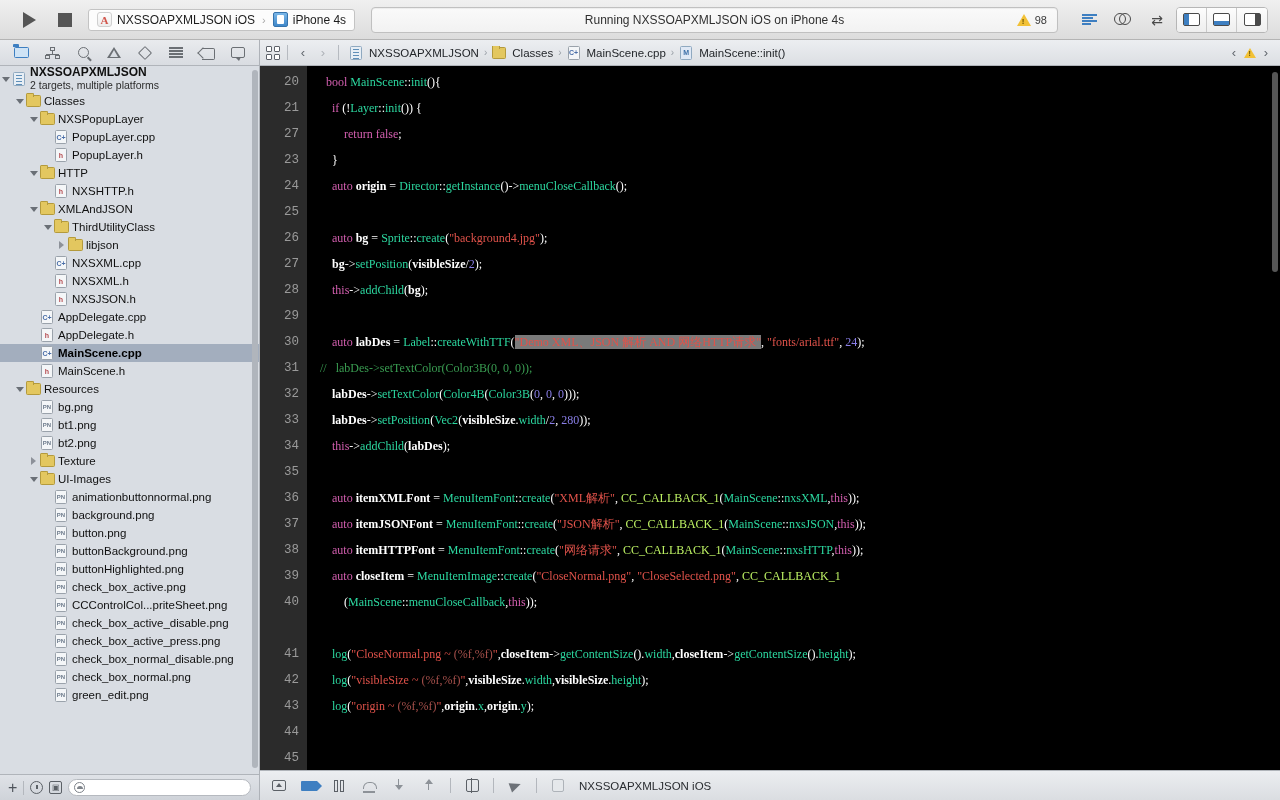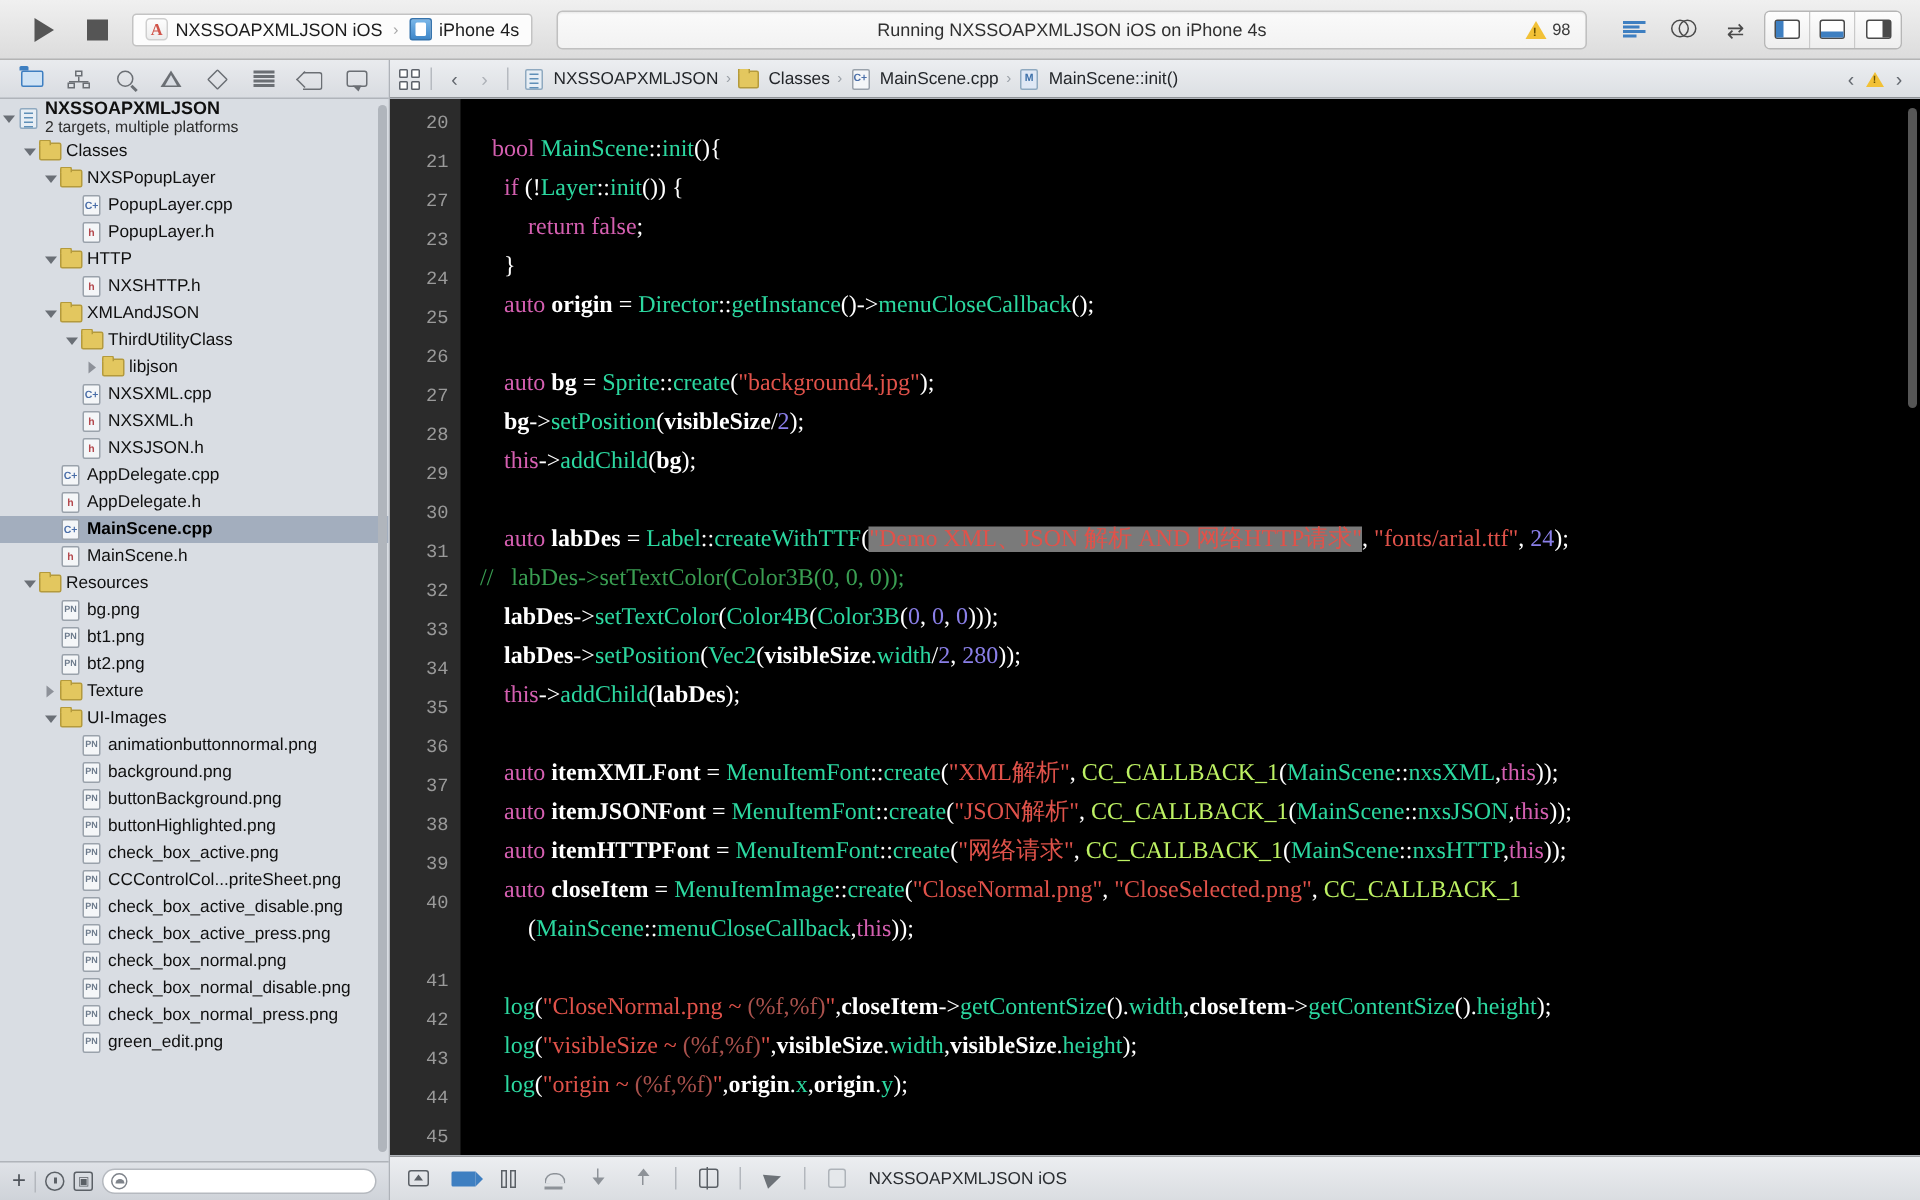--- a/index.html
+++ b/index.html
@@ -193,22 +193,22 @@
   .jb-warn-tri::after{content:"!";position:absolute;left:-1.5px;top:2px;font-size:7px;color:#6b5200;font-weight:bold;}
 
   .code-area { flex:1; position:relative; background:#000; overflow:hidden; display:flex; }
   .gutter {
     width:48px; flex:0 0 48px; background:#2b2b2b; color:#9a9a9a;
     font-family:"Liberation Mono", monospace; font-size:12.5px; text-align:right;
     padding-top:3px; user-select:none; border-right:1px solid #000;
   }
   .gut-line { height:26px; line-height:26px; padding-right:8px; }
   .code-body {
-    flex:1; padding-top:21px; overflow:hidden; position:relative;
-    font-family:"Liberation Serif", serif; font-size:16px; color:#ffffff;
+    flex:1; padding-top:3px; overflow:hidden; position:relative;
+    font-family:"Liberation Serif", serif; font-size:12px; color:#ffffff;
   }
   .code-line { height:26px; line-height:26px; white-space:pre; padding-left:12px; }
   .sel { background:#7a7a7a; }
 
   .kw   { color:#d45fb0; }          
   .cls  { color:#2cd8a0; }          
   .fn   { color:#2cd8a0; }          
   .var  { color:#ffffff; font-weight:bold; }
   .str  { color:#e0524a; }          
   .strf { color:#a8514c; }          
@@ -576,20 +576,28 @@
                   <span class="ic-png">PN</span>
                 </span>
                 <span class="tr-label">background.png</span>
               </div>
               <div class="tree-row">
                 <span style="width:42px;flex:0 0 42px"></span>
                 <span class="tw"></span>
                 <span class="tr-icon">
                   <span class="ic-png">PN</span>
                 </span>
+                <span class="tr-label">button.png</span>
+              </div>
+              <div class="tree-row">
+                <span style="width:42px;flex:0 0 42px"></span>
+                <span class="tw"></span>
+                <span class="tr-icon">
+                  <span class="ic-png">PN</span>
+                </span>
                 <span class="tr-label">buttonBackground.png</span>
               </div>
               <div class="tree-row">
                 <span style="width:42px;flex:0 0 42px"></span>
                 <span class="tw"></span>
                 <span class="tr-icon">
                   <span class="ic-png">PN</span>
                 </span>
                 <span class="tr-label">buttonHighlighted.png</span>
               </div>
@@ -624,37 +632,29 @@
                   <span class="ic-png">PN</span>
                 </span>
                 <span class="tr-label">check_box_active_press.png</span>
               </div>
               <div class="tree-row">
                 <span style="width:42px;flex:0 0 42px"></span>
                 <span class="tw"></span>
                 <span class="tr-icon">
                   <span class="ic-png">PN</span>
                 </span>
+                <span class="tr-label">check_box_normal_disable.png</span>
+              </div>
+              <div class="tree-row">
+                <span style="width:42px;flex:0 0 42px"></span>
+                <span class="tw"></span>
+                <span class="tr-icon">
+                  <span class="ic-png">PN</span>
+                </span>
                 <span class="tr-label">check_box_normal.png</span>
-              </div>
-              <div class="tree-row">
-                <span style="width:42px;flex:0 0 42px"></span>
-                <span class="tw"></span>
-                <span class="tr-icon">
-                  <span class="ic-png">PN</span>
-                </span>
-                <span class="tr-label">check_box_normal_disable.png</span>
-              </div>
-              <div class="tree-row">
-                <span style="width:42px;flex:0 0 42px"></span>
-                <span class="tw"></span>
-                <span class="tr-icon">
-                  <span class="ic-png">PN</span>
-                </span>
-                <span class="tr-label">check_box_normal_press.png</span>
               </div>
               <div class="tree-row">
                 <span style="width:42px;flex:0 0 42px"></span>
                 <span class="tw"></span>
                 <span class="tr-icon">
                   <span class="ic-png">PN</span>
                 </span>
                 <span class="tr-label">green_edit.png</span>
               </div>
             </div>

